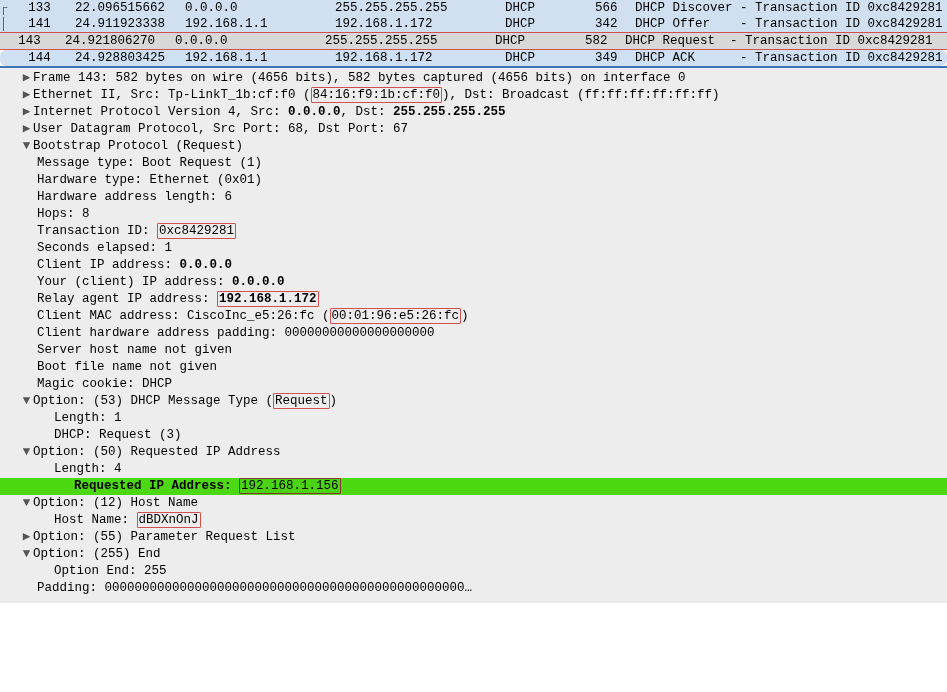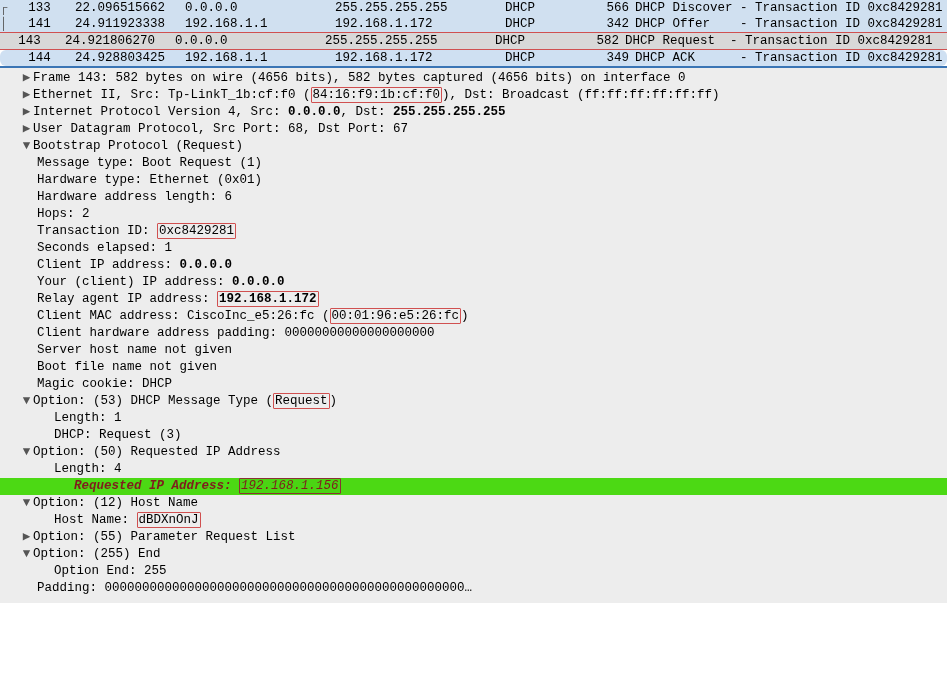--- a/index.html
+++ b/index.html
@@ -26,40 +26,39 @@
     position: relative;
     padding-left: 10px;
     margin-left: -10px;
   }
   .pr-blue2 { background: #cfe0f2; border-radius: 6px; }
   .col-no { width: 65px; text-align: center; padding-right: 6px;}
   .col-time { width: 110px; }
   .col-src { width: 150px; }
   .col-dst { width: 170px; }
   .col-proto { width: 90px; }
-  .col-len { width: 40px; text-align: right; padding-right:6px;}
+  .col-len { width: 40px; padding-right:6px;}
   .col-info { flex: 1; }
   .tri-pre { display:inline-block; width:10px; color:#555;}
   
   .details {
     background: #ededed;
     padding: 2px 0 6px 0;
     line-height: 17px;
   }
   .line { white-space: pre; padding-left: 20px;}
   .exp { display: inline-block; width: 13px; text-align:center; color:#555; cursor:pointer;}
   .ind1 { padding-left: 20px; }
   .ind2 { padding-left: 37px; }
   .ind3 { padding-left: 54px; }
   .redbox { border: 1px solid #d05050; border-radius: 1px; padding: 0 1px;}
   .hl-green {
     background: #4cd914;
-    color: #7f1d1d;
+    color: #000000;
     display: block;
-    font-style: italic;
   }
   .hl-green .redbox { border-color: #833; background: rgba(0,0,0,0.02);}
   b { font-weight: bold; }
 </style>
 </head>
 <body>
 
 <div class="packet-list">
   <div class="packet-row pr-blue">
     <span class="tri-pre">┌</span>
@@ -106,21 +105,21 @@
 <div class="details">
   <div class="line"><span class="exp">▶</span><span>Frame 143: 582 bytes on wire (4656 bits), 582 bytes captured (4656 bits) on interface 0</span></div>
   <div class="line"><span class="exp">▶</span><span><span>Ethernet II, Src: Tp-LinkT_1b:cf:f0 (</span><span class="redbox">84:16:f9:1b:cf:f0</span><span>), Dst: Broadcast (ff:ff:ff:ff:ff:ff)</span></span></div>
   <div class="line"><span class="exp">▶</span><span><span>Internet Protocol Version 4, Src: <b>0.0.0.0</b>, Dst: <b>255.255.255.255</b></span></span></div>
   <div class="line"><span class="exp">▶</span><span>User Datagram Protocol, Src Port: 68, Dst Port: 67</span></div>
   <div class="line"><span class="exp">▼</span><span>Bootstrap Protocol (Request)</span></div>
 
   <div class="line ind2">Message type: Boot Request (1)</div>
   <div class="line ind2">Hardware type: Ethernet (0x01)</div>
   <div class="line ind2">Hardware address length: 6</div>
-  <div class="line ind2">Hops: 2</div>
+  <div class="line ind2">Hops: 8</div>
   <div class="line ind2"><span>Transaction ID: </span><span class="redbox">0xc8429281</span></div>
   <div class="line ind2">Seconds elapsed: 1</div>
   <div class="line ind2"><span>Client IP address: <b>0.0.0.0</b></span></div>
   <div class="line ind2"><span>Your (client) IP address: <b>0.0.0.0</b></span></div>
   <div class="line ind2"><span>Relay agent IP address: </span><span class="redbox"><b>192.168.1.172</b></span></div>
   <div class="line ind2"><span>Client MAC address: CiscoInc_e5:26:fc (</span><span class="redbox">00:01:96:e5:26:fc</span><span>)</span></div>
   <div class="line ind2">Client hardware address padding: 00000000000000000000</div>
   <div class="line ind2">Server host name not given</div>
   <div class="line ind2">Boot file name not given</div>
   <div class="line ind2">Magic cookie: DHCP</div>

